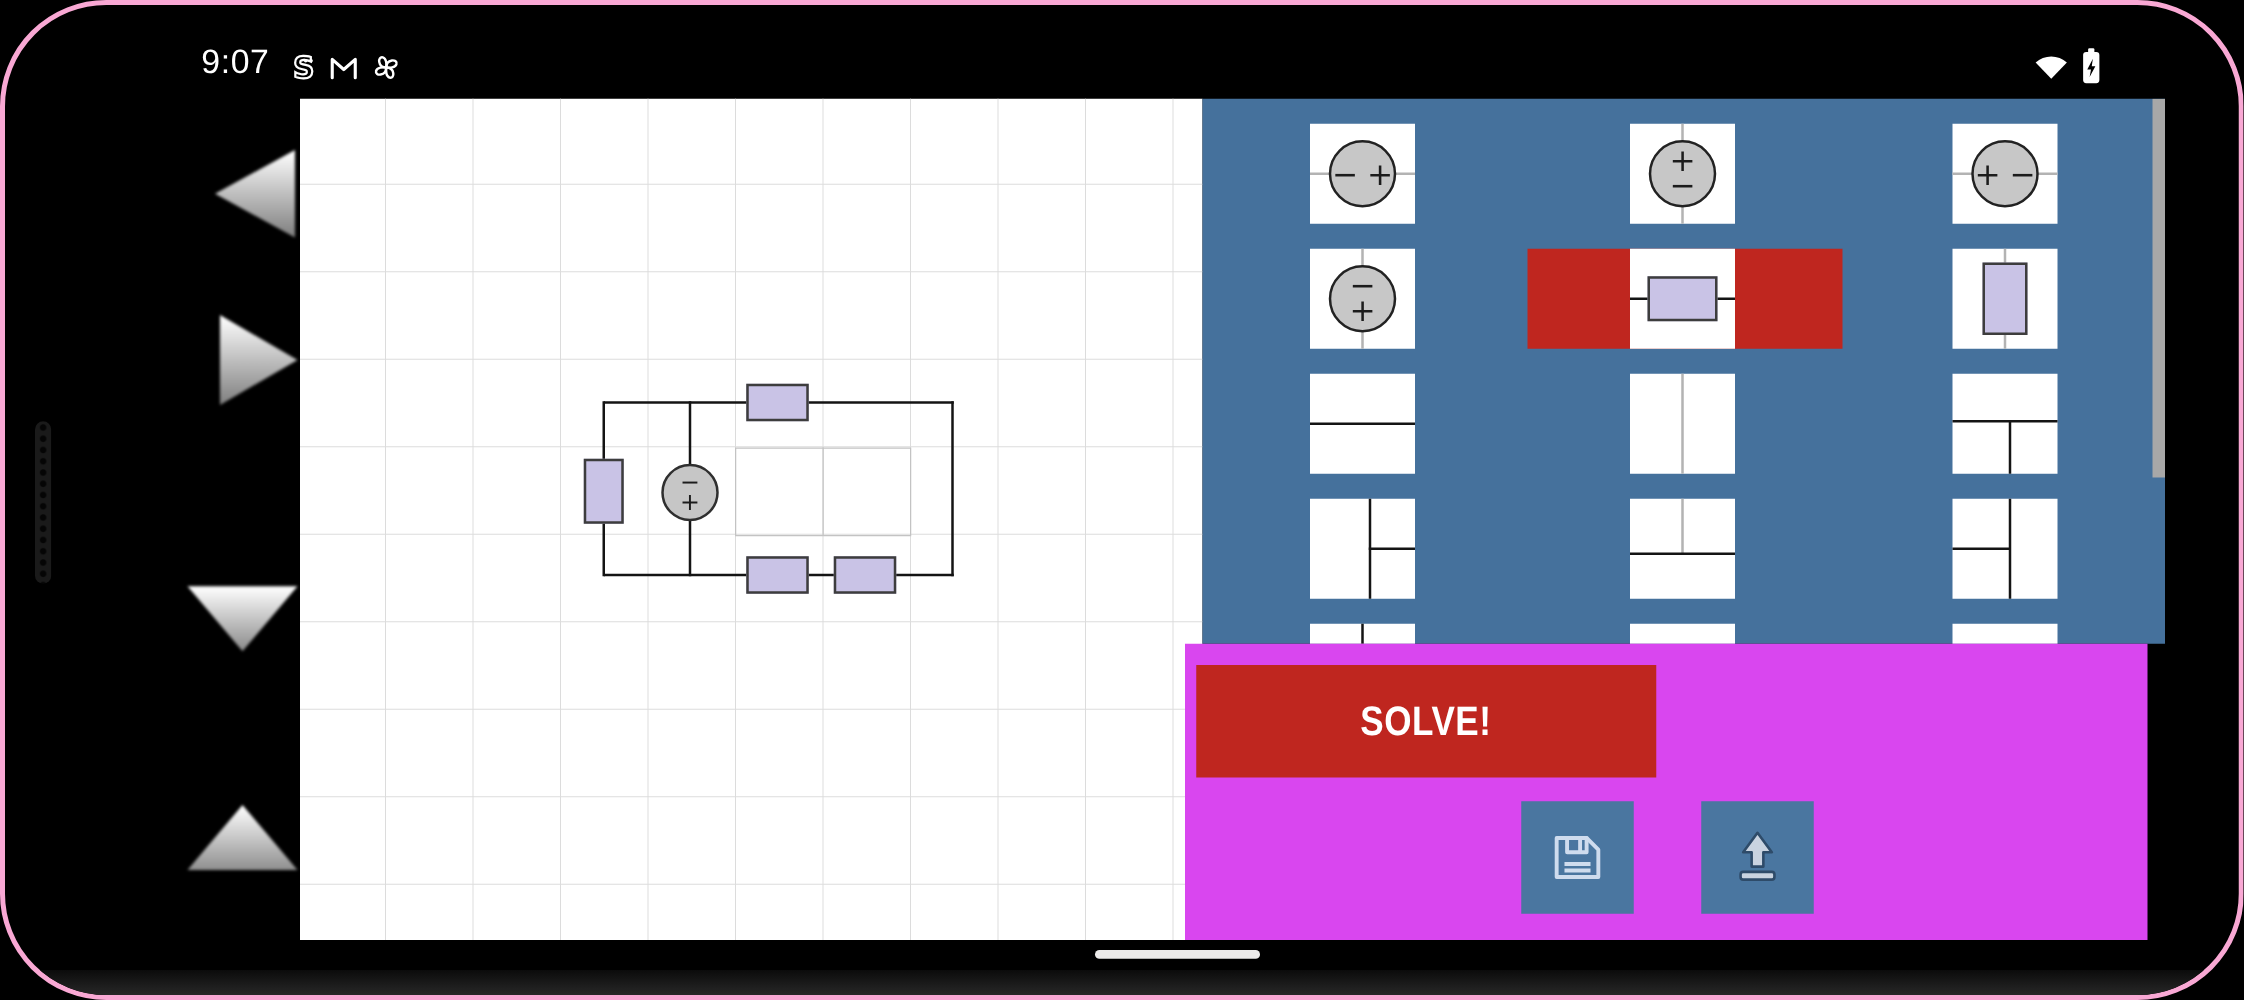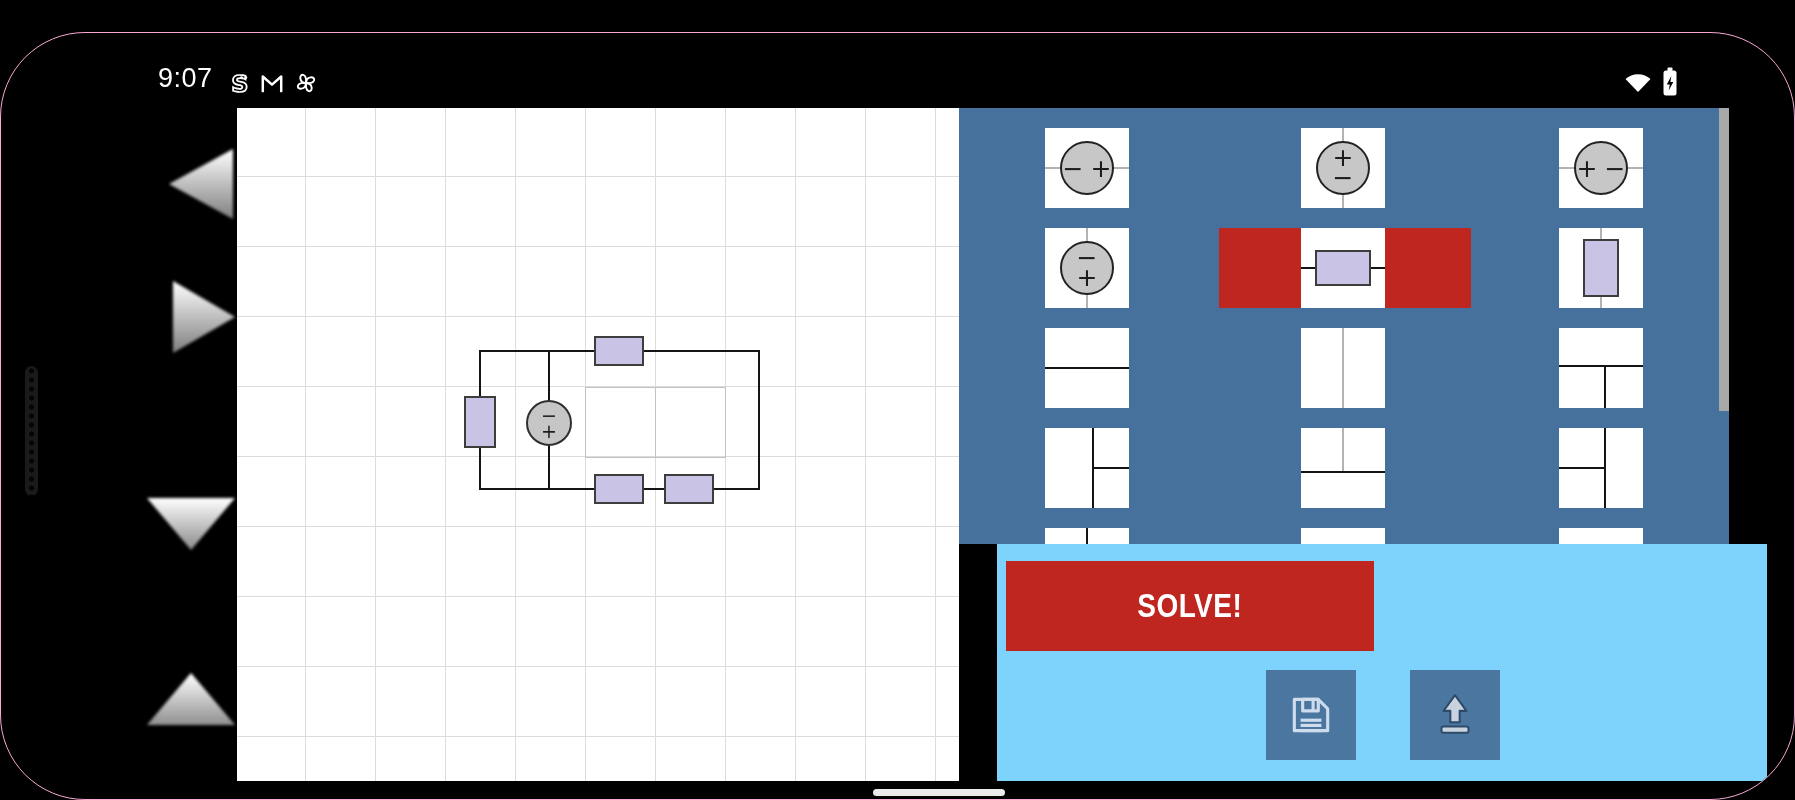--- a/index.html
+++ b/index.html
@@ -1,18 +1,18 @@
 <!DOCTYPE html>
 <html><head>
 <meta charset="utf-8">
 <style>
   html,body{margin:0;padding:0;background:#000;}
   #stage{position:relative;width:1795px;height:800px;overflow:hidden;background:#000;
          font-family:"Liberation Sans",sans-serif;}
-  .phone{position:absolute;inset:0;border-radius:85px;background:#000;border:1px solid #f9a8d4;overflow:hidden;margin-top:32px;}
+  .phone{position:absolute;inset:0;border-radius:85px;background:#000;border:4px solid #f9a8d4;overflow:hidden;}
   .bottom-band{position:absolute;left:8px;right:8px;top:772px;height:28px;
       background:linear-gradient(180deg,#0b0b0b,#2b2b2b 80%,#181818);border-radius:0 0 80px 80px;}
   .grille{position:absolute;left:24px;top:333px;width:13px;height:130px;border-radius:7px;
       background-color:#1a1a1a;
       background-image:radial-gradient(circle at 6.5px 5px,#050505 2.2px,#1a1a1a 3px);
       background-size:13px 9px;}
   
   .time{position:absolute;left:157px;top:30px;color:#fff;font-size:27px;letter-spacing:.5px;}
   .sicon{position:absolute;top:37px;}
   
@@ -40,21 +40,21 @@
       border:2px solid #222;box-sizing:border-box;left:50%;top:50%;transform:translate(-50%,-50%);
       display:flex;align-items:center;justify-content:center;
       font-family:"DejaVu Sans",sans-serif;font-size:25px;color:#1c1c1c;}
   .circ.v{flex-direction:column;line-height:.8;}
   .circ.h{flex-direction:row;gap:7px;line-height:1;}
   .res-h{width:56px;height:36px;left:50%;top:50%;transform:translate(-50%,-50%);}
   .res-v{width:36px;height:58px;left:50%;top:50%;transform:translate(-50%,-50%);}
   .redband{position:absolute;left:260px;top:120px;width:252px;height:80px;background:#bf261f;}
   .scrollbar{position:absolute;left:760px;top:0;width:10px;height:303px;background:#a8a8a8;}
   
-  .actions{position:absolute;left:996px;top:511px;width:770px;height:237px;background:#7dd3fc;}
+  .actions{position:absolute;left:944px;top:511px;width:770px;height:237px;background:#d946ef;}
   .rbtn{position:absolute;top:17px;width:368px;height:90px;background:#bf261f;border:none;
       color:#fff;font-family:"Liberation Sans",sans-serif;font-size:33px;font-weight:700;
       display:flex;align-items:center;justify-content:center;cursor:pointer;}
   .rbtn span{display:inline-block;transform:scaleX(.85);letter-spacing:.5px;}
   .ibtn{position:absolute;top:126px;width:90px;height:90px;background:#4a76a0;border:none;
       display:flex;align-items:center;justify-content:center;cursor:pointer;}
   .pill{position:absolute;left:872px;top:756px;width:132px;height:7px;border-radius:4px;background:#ecebea;}
   .arrow{position:absolute;filter:blur(1.4px);}
 </style>
 </head>

